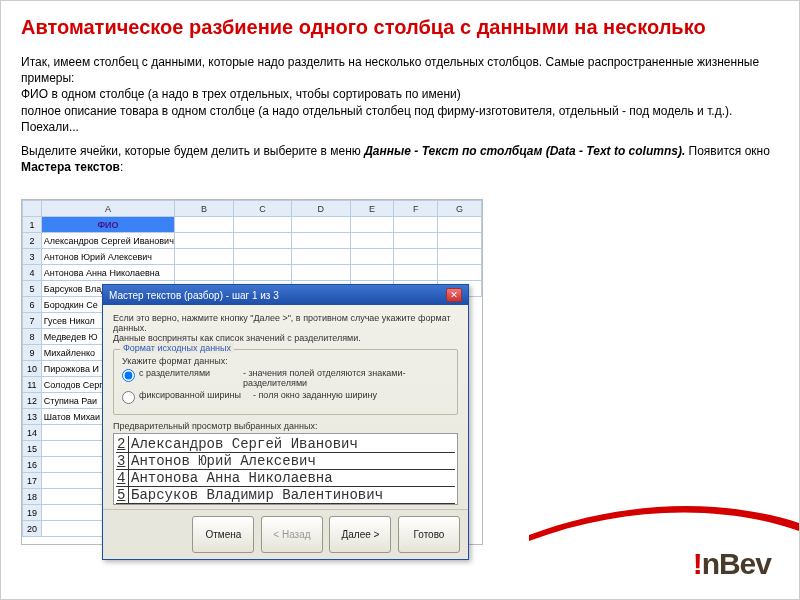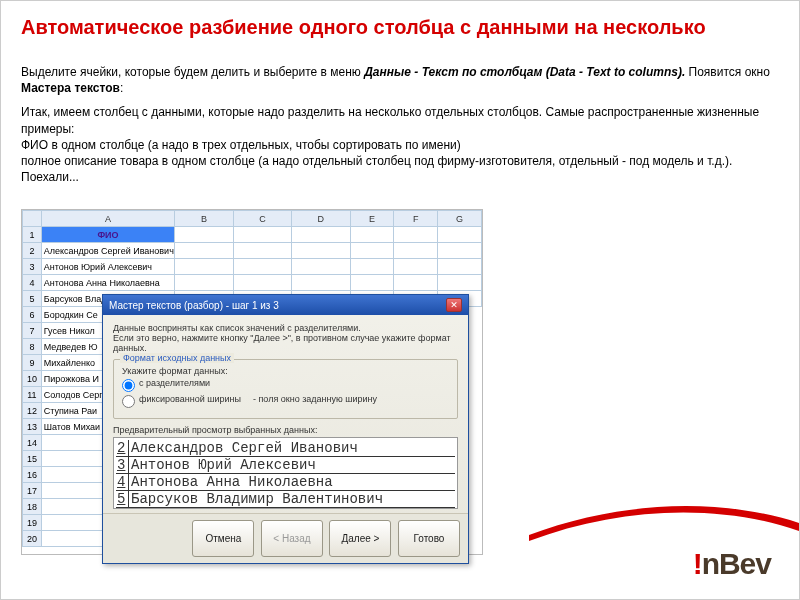--- a/index.html
+++ b/index.html
@@ -13,21 +13,21 @@
     border: 1px solid #ccc;
   }
   .content {
     padding: 14px 20px 10px 20px;
   }
   .title {
     color: #d40000;
     font-size: 20px;
     font-weight: bold;
     line-height: 1.25;
-    margin-bottom: 24px;
+    margin-bottom: 14px;
   }
   .para {
     font-size: 12px;
     color: #000;
     line-height: 1.35;
     margin-bottom: 8px;
   }
   .bolditalic { font-weight: bold; font-style: italic; }
   .bold { font-weight: bold; }
 
@@ -170,28 +170,28 @@
     letter-spacing:-1px;
   }
   .logo .red { color:#d40000; }
 </style>
 </head>
 <body>
 
 <div class="content">
   <div class="title">Автоматическое разбиение одного столбца с данными на несколько</div>
 
-  <div class="para">
-    <span>Выделите ячейки, которые будем делить и выберите в меню </span><span class="bolditalic">Данные - Текст по столбцам (Data - Text to columns). </span><span>Появится окно </span><span class="bold">Мастера текстов</span><span>:</span>
-  </div>
-
   <div class="para" style="white-space:pre-line">Итак, имеем столбец с данными, которые надо разделить на несколько отдельных столбцов. Самые распространенные жизненные примеры:
 ФИО в одном столбце (а надо в трех отдельных, чтобы сортировать по имени)
 полное описание товара в одном столбце (а надо отдельный столбец под фирму-изготовителя, отдельный - под модель и т.д.).
 Поехали...</div>
+
+  <div class="para">
+    <span>Выделите ячейки, которые будем делить и выберите в меню </span><span class="bolditalic">Данные - Текст по столбцам (Data - Text to columns). </span><span>Появится окно </span><span class="bold">Мастера текстов</span><span>:</span>
+  </div>
 </div>
 
 <div class="shot">
   <table class="sheet">
     <colgroup>
       <col style="width:18px">
         <col style="width:128px">
         <col style="width:56px">
         <col style="width:56px">
         <col style="width:56px">
@@ -323,29 +323,30 @@
         </tr>
   </tbody>
     </table>
 
   <div class="dialog">
     <div class="dlg-titlebar">
       <span>Мастер текстов (разбор) - шаг 1 из 3</span>
       <span class="dlg-close">✕</span>
     </div>
     <div class="dlg-body">
+      <div>Если это верно, нажмите кнопку "Далее &gt;", в противном случае укажите формат данных.</div>
       <div>Данные восприняты как список значений с разделителями.</div>
-      <div>Если это верно, нажмите кнопку "Далее &gt;", в противном случае укажите формат данных.</div>
 
       <div class="groupbox">
         <div class="group-legend">Формат исходных данных</div>
         <div>Укажите формат данных:</div>
         <div class="radio-row">
           <input type="radio" checked="" style="">
           <div style="width:110px;"><span class="underlined">с разделителями</span></div>
+          <div>- значения полей отделяются знаками-разделителями</div>
         </div>
         <div class="radio-row">
           <input type="radio" style="">
           <div style="width:110px;"><span>фиксированной ширины</span></div>
           <div>- поля окно заданную ширину</div>
         </div>
       </div>
 
       <div style="margin:4px 0 2px 0;">Предварительный просмотр выбранных данных:</div>
       <div class="preview">

